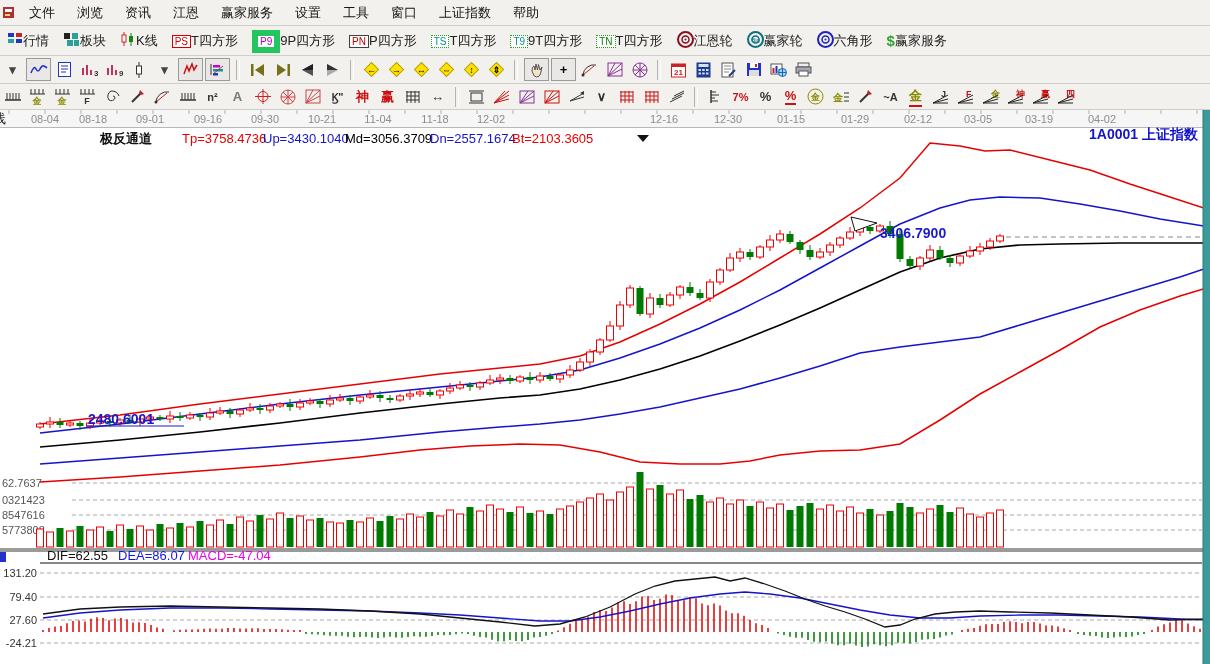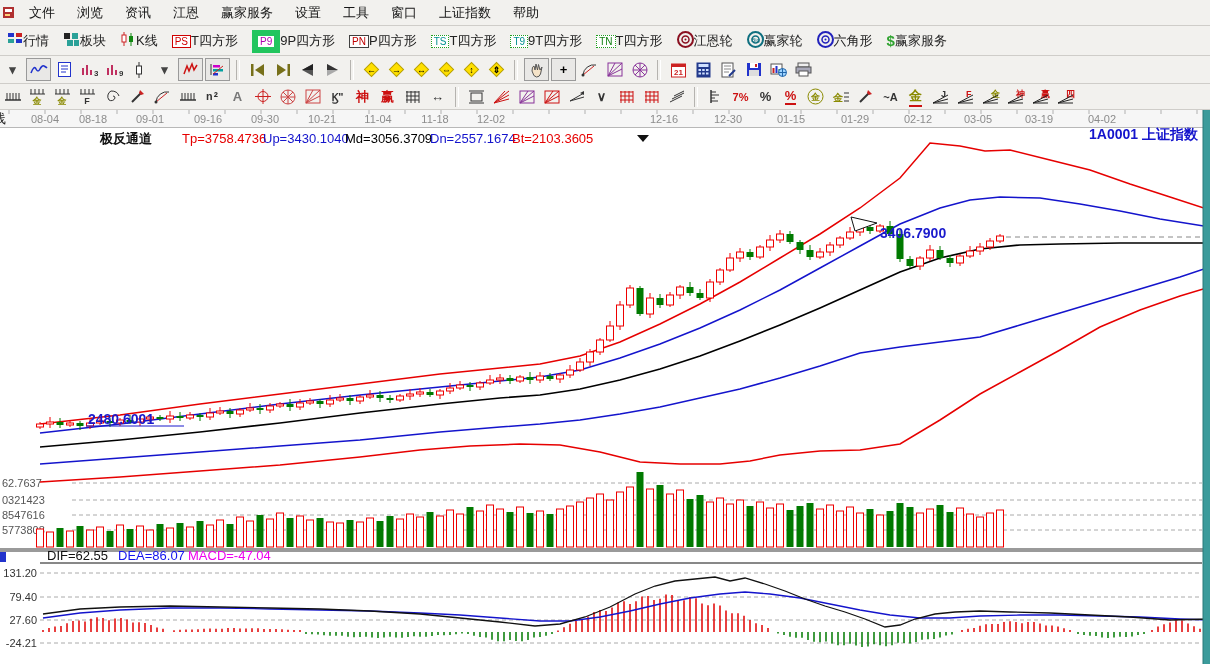--- a/index.html
+++ b/index.html
@@ -408,21 +408,21 @@
           <g stroke="#333">
             <line x1="3" y1="3" x2="3" y2="10"></line>
             <line x1="6" y1="3" x2="6" y2="10"></line>
             <line x1="9" y1="3" x2="9" y2="10"></line>
             <line x1="12" y1="3" x2="12" y2="10"></line>
             <line x1="15" y1="3" x2="15" y2="10"></line>
           </g>
         </svg>
       </span>
       <span class="icon">
-        <span style="color:#333;font-size:11px;font-family:Liberation Mono, monospace;">n²</span>
+        <span style="color:#333;font-size:11px;">n²</span>
       </span>
       <span class="icon">
         <span style="color:#777;">A</span>
       </span>
       <span class="icon">
         <svg width="16" height="15">
           <circle cx="8" cy="7.5" r="5" fill="none" stroke="#cc2222"></circle>
           <line x1="0" y1="7.5" x2="16" y2="7.5" stroke="#cc2222"></line>
           <line x1="8" y1="0" x2="8" y2="15" stroke="#cc2222"></line>
         </svg>

